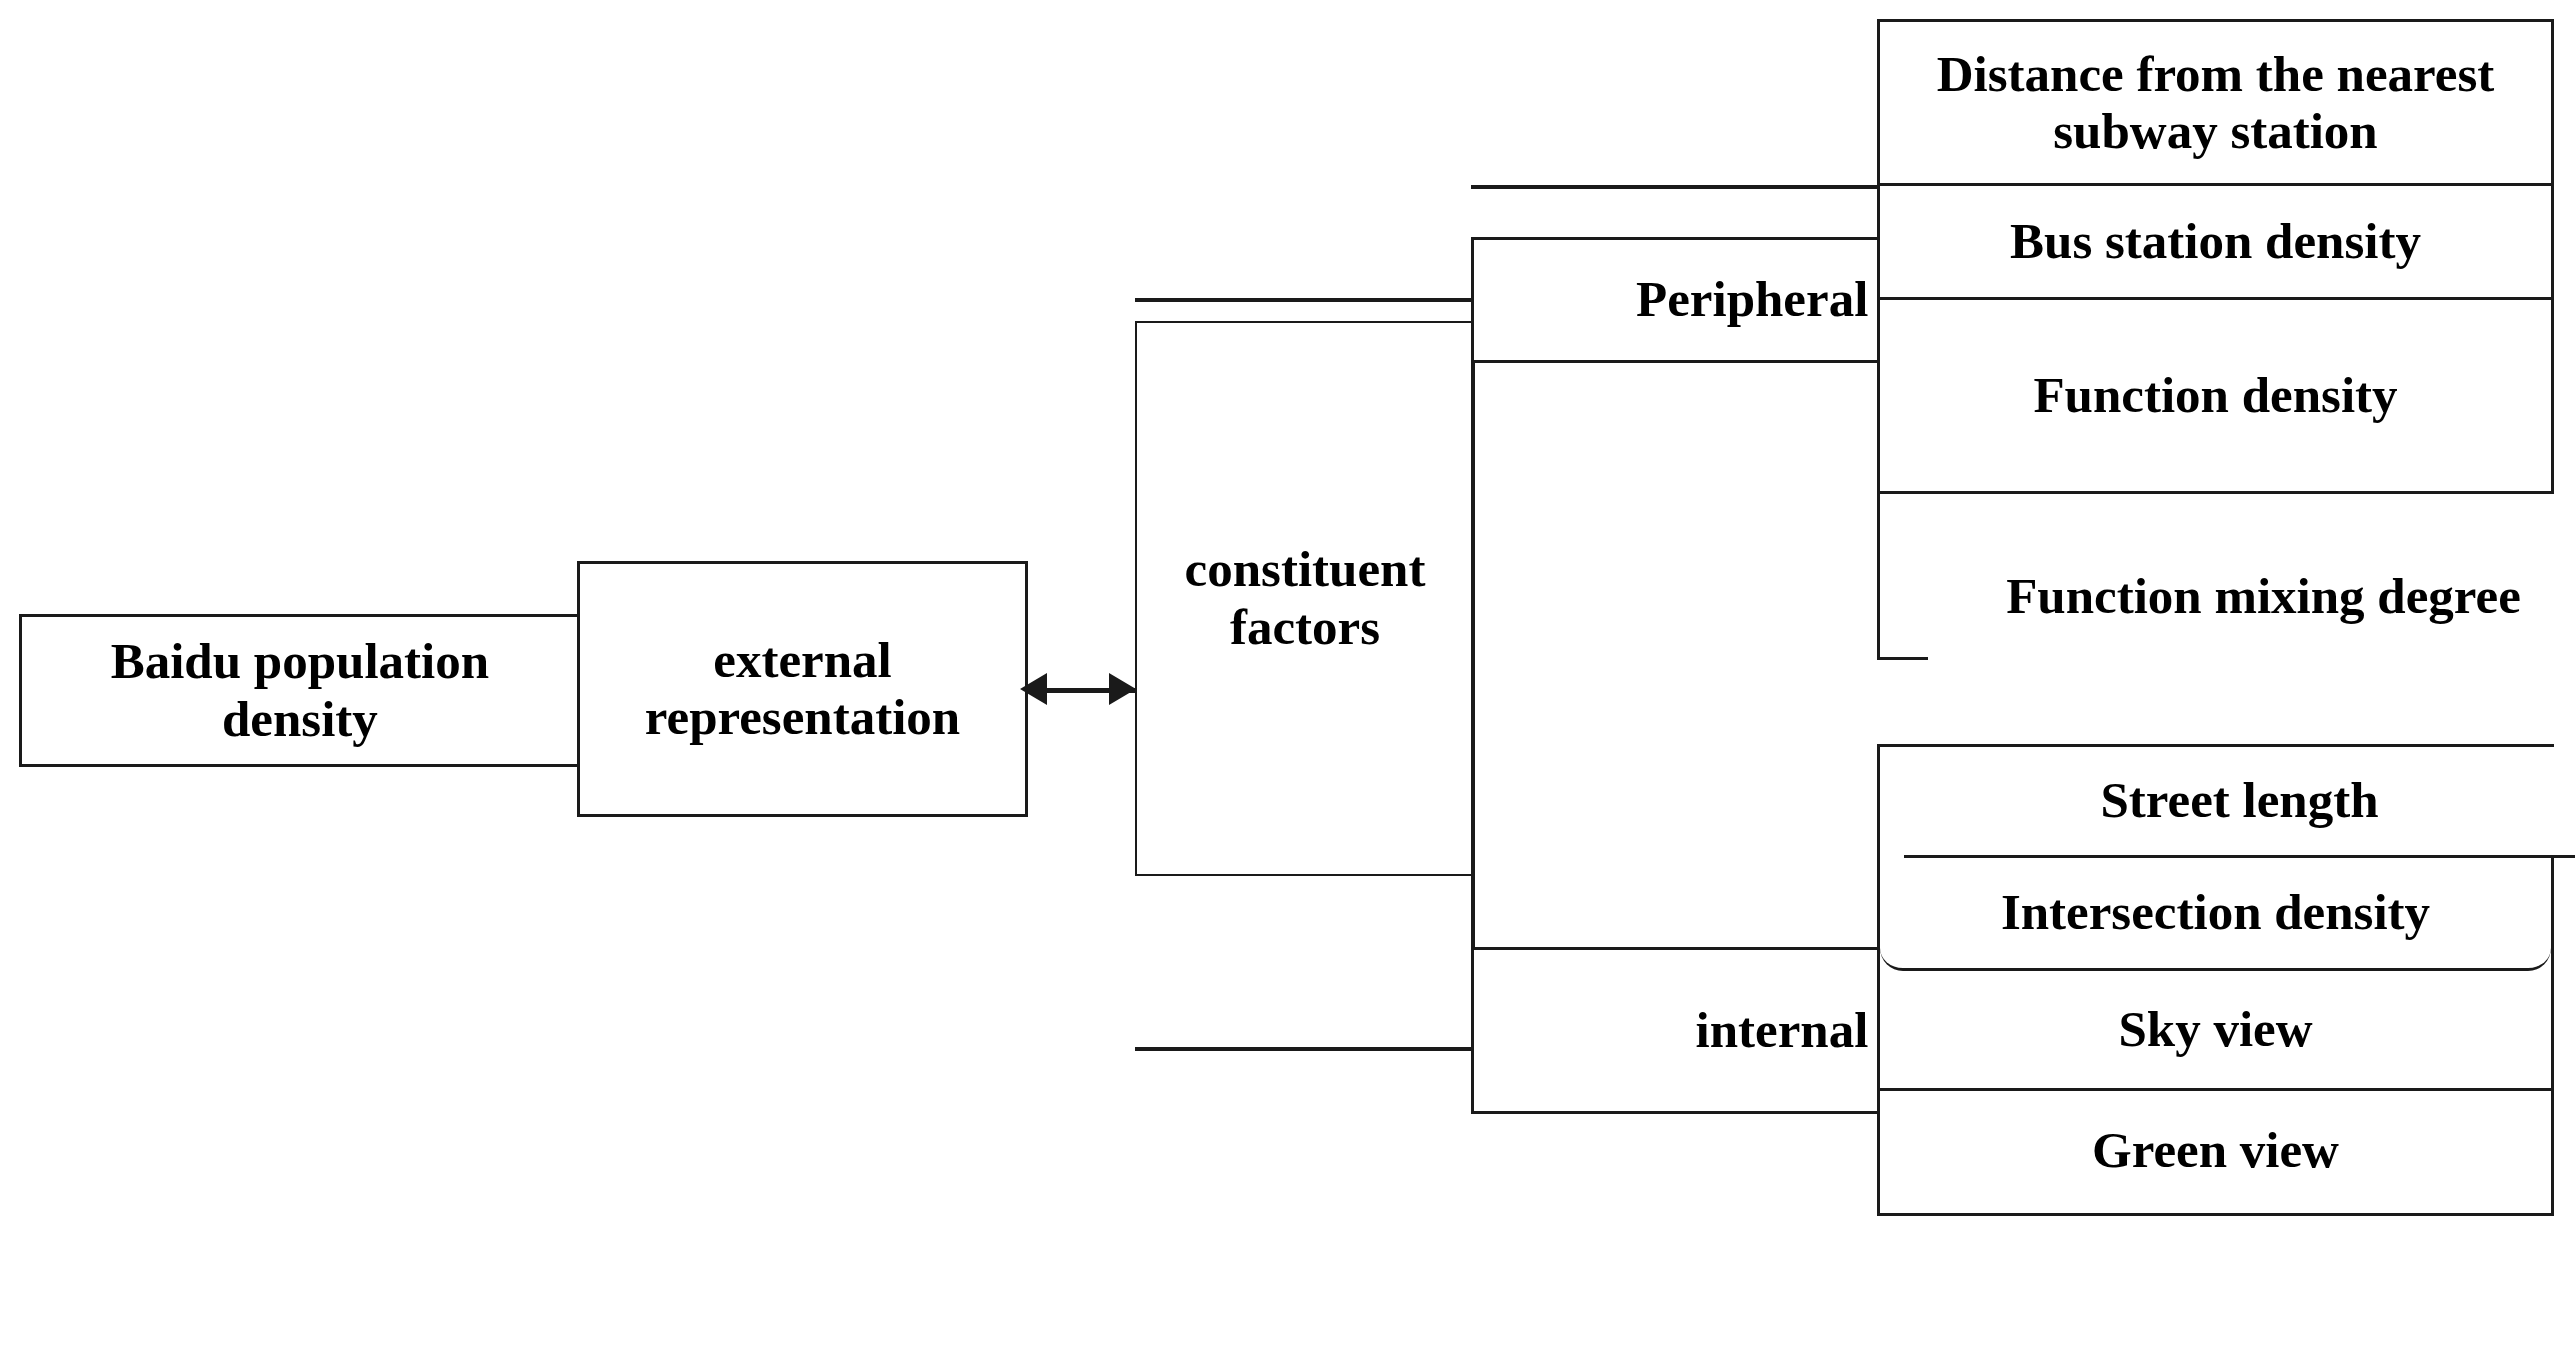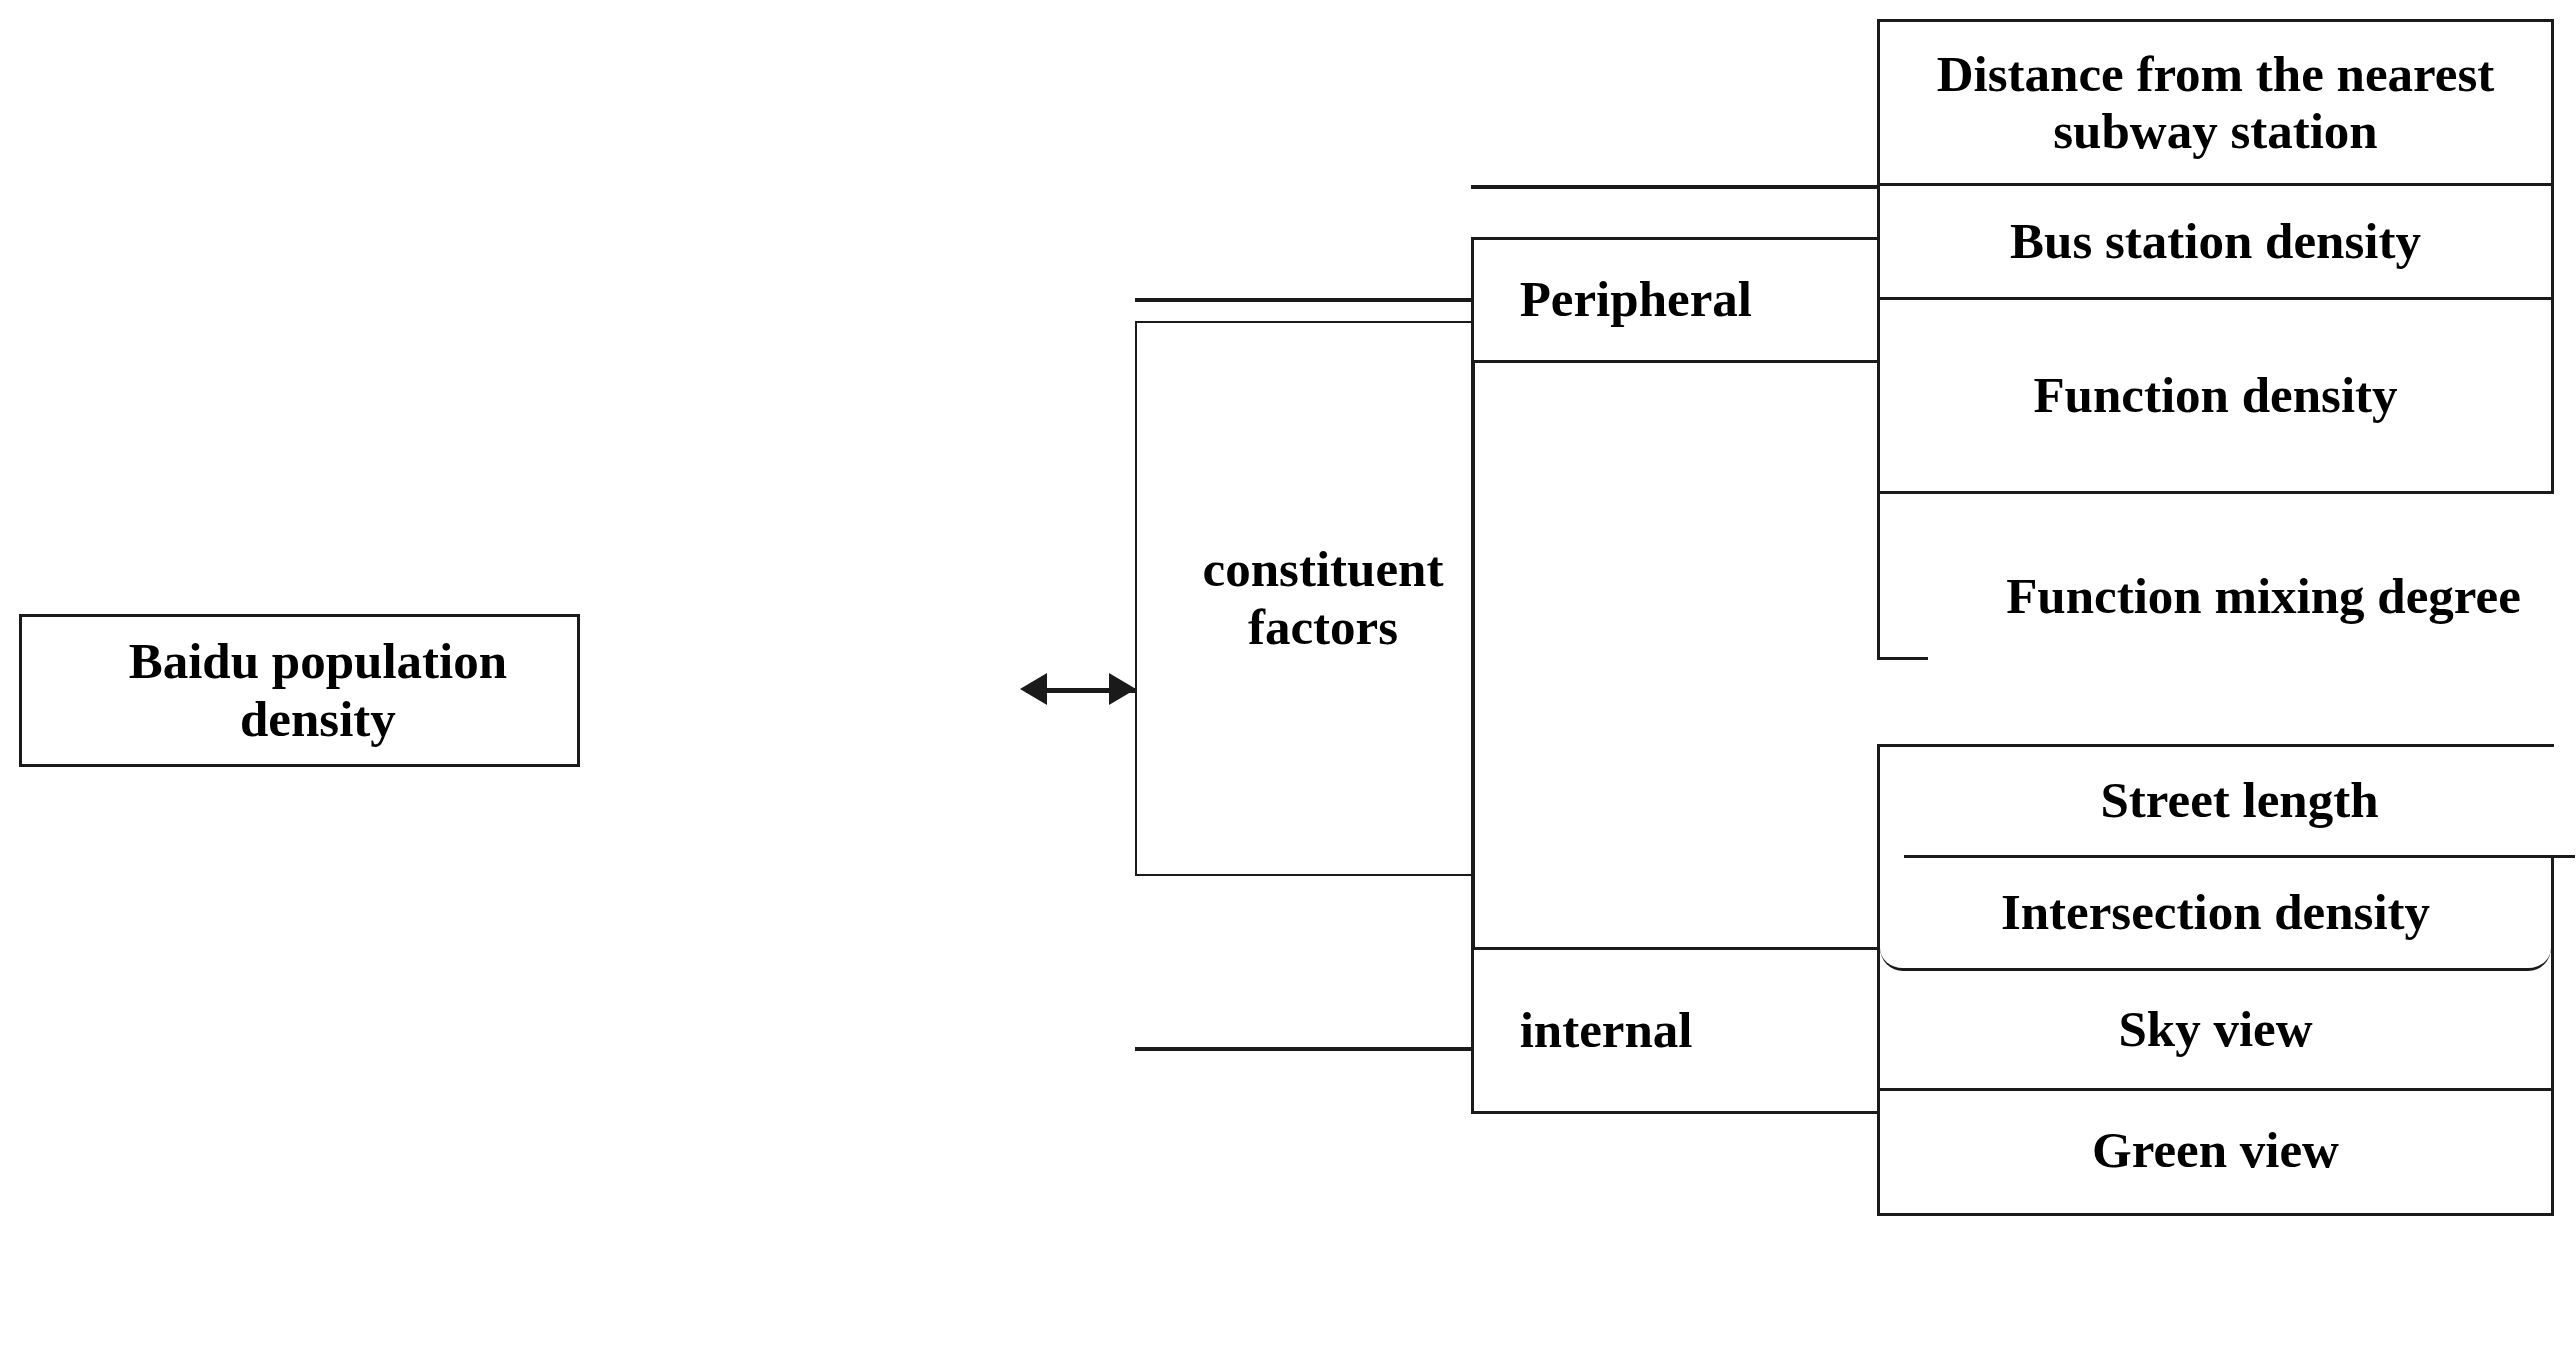--- a/index.html
+++ b/index.html
@@ -17,27 +17,26 @@
     background: #ffffff;
     overflow: hidden;
   }
   .node {
     position: absolute;
     box-sizing: border-box;
     border: 3.9px solid #1a1a1a;
     background: #ffffff;
     display: flex;
     align-items: center;
-    justify-content: flex-start;
+    justify-content: flex-end;
     text-align: center;
     font-weight: bold;
     color: #000000;
     line-height: 1.12;
     z-index: 3;
-    padding-left: 36px;
   }
   .node .lbl {
     display: block;
     padding: 0 9.7px;
   }
   
   #node-baidu {
     left: 19.4px;  top: 614px;  width: 561px;  height: 153px;
     font-size: 51px;
     z-index: 2;
@@ -147,20 +146,23 @@
 
   <div class="hline" style="left:1471px; top:947px; width:410px;"></div>
   <div class="hline" style="left:1471px; top:1110px; width:410px;"></div>
 
   <div id="spine"></div>
 
   <div class="node" id="node-baidu">
     <span class="lbl">Baidu population density</span>
   </div>
 
+  <div class="node" id="node-external">
+    <span class="lbl">external representation</span>
+  </div>
 
   <div id="arrow-shaft"></div>
   <div class="arrowhead" id="arrowhead-left"></div>
   <div class="arrowhead" id="arrowhead-right"></div>
 
   <div class="node" id="node-constituent">
     <span class="lbl">constituent factors</span>
   </div>
 
   <div class="node" id="node-peripheral">

